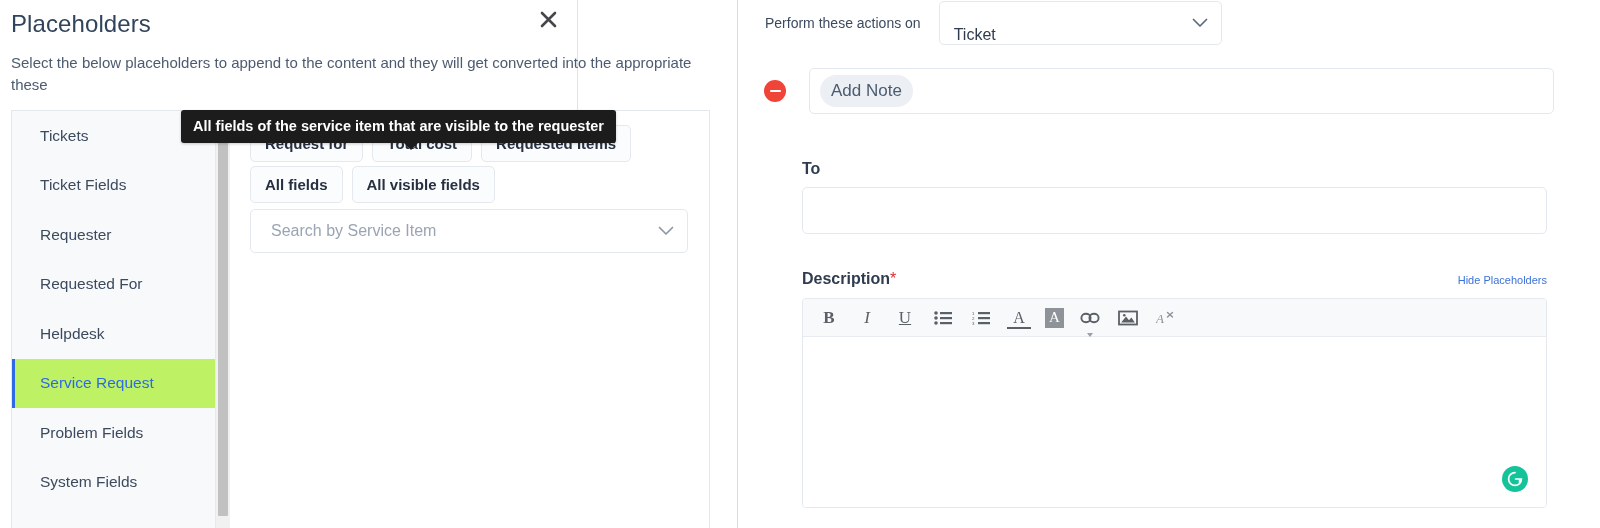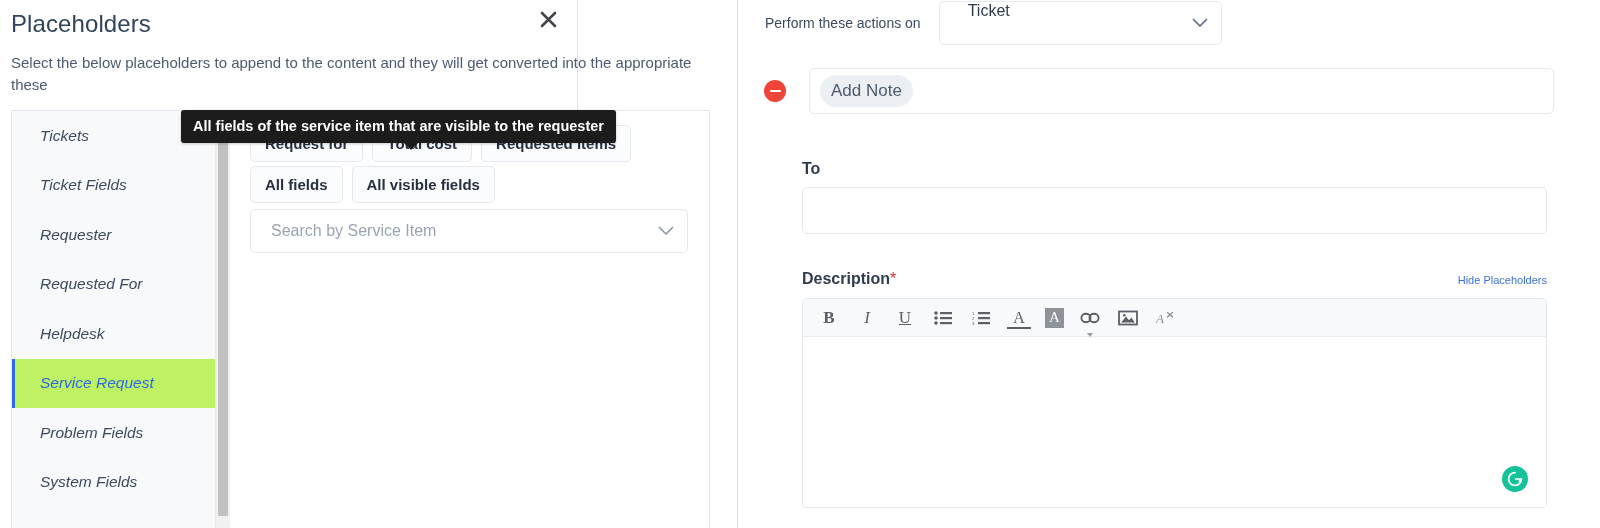--- a/index.html
+++ b/index.html
@@ -93,21 +93,20 @@
     position: relative;
     height: 49.5px;
     display: flex;
     align-items: center;
     padding-left: 28px;
     font-size: 15.5px;
     color: #3c4a5e;
     cursor: pointer;
     box-sizing: border-box;
     white-space: nowrap;
-    font-style: italic;
   }
   .ph-nav-item.active {
     background: #bef264;
     color: #2d6ae3;
   }
   .ph-nav-item.active::before {
     content: "";
     position: absolute;
     left: 0; top: 0; bottom: 0;
     width: 3px;
@@ -246,22 +245,22 @@
     white-space: nowrap;
   }
   .ticket-select {
     position: relative;
     width: 283px;
     height: 44px;
     border: 1px solid #e4e8ef;
     border-radius: 5px;
     background: #fff;
     display: flex;
-    align-items: flex-start;
-    padding: 0 28px;
+    align-items: flex-end;
+    padding: 0 14px;
     box-sizing: border-box;
     cursor: pointer;
   }
   .ticket-select .val {
     font-size: 16px;
     color: #2f3c4f;
   }
 
   .action-row {
     position: absolute;

